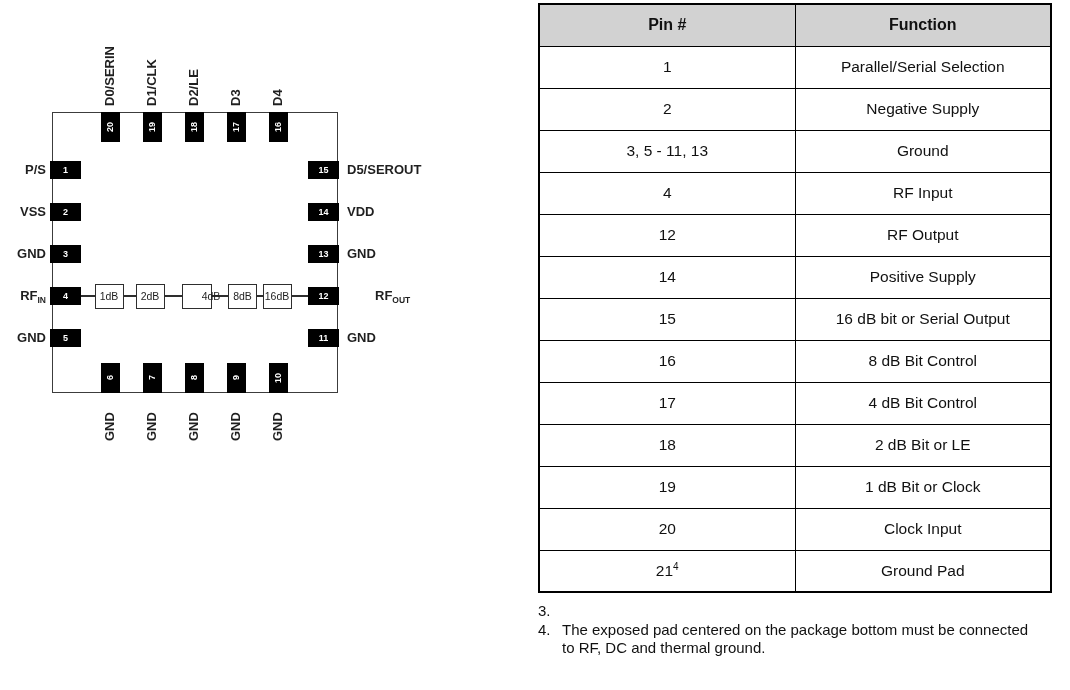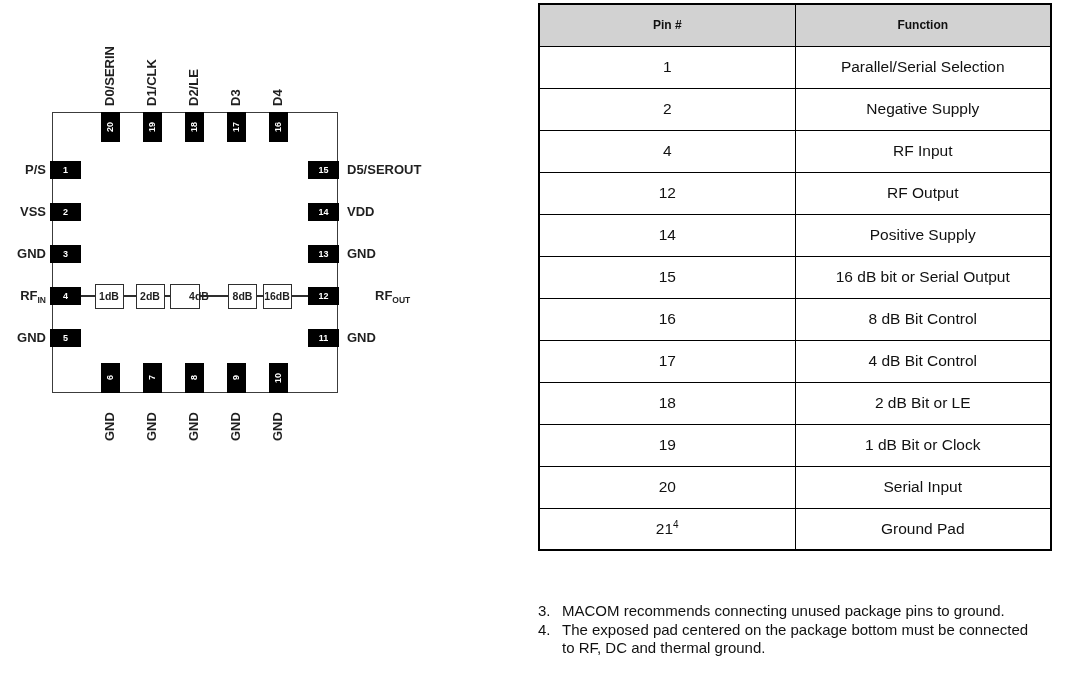--- a/index.html
+++ b/index.html
@@ -30,33 +30,33 @@
     line-height:19px;white-space:nowrap;
   }
   .hlabel sub{font-size:8.5px;vertical-align:-3px;font-weight:600;}
   .lab-left{left:0;width:46px;text-align:right;}
   .lab-right{left:347px;text-align:right;}
   #atten-line{position:absolute;left:81px;top:295px;width:227px;height:1.5px;background:#2e2e2e;z-index:1;}
   .atten-box{
     position:absolute;width:29px;height:25px;box-sizing:border-box;
     border:1.5px solid #2e2e2e;background:#fff;z-index:2;
     display:flex;align-items:center;justify-content:center;
-    font-size:10.5px;font-weight:700;color:#1f1f1f;
+    font-size:10.5px;font-weight:400;color:#1f1f1f;
   }
   #pin-table{
     position:absolute;left:538px;top:3px;width:514px;
     border-collapse:collapse;table-layout:fixed;
     border:2px solid #000;
   }
   #pin-table th,#pin-table td{
     border:1.5px solid #000;text-align:center;vertical-align:middle;
     height:42px;padding:0 4px;box-sizing:border-box;
     font-size:15.5px;color:#111;
   }
-  #pin-table th{font-weight:bold;font-size:12px;}
+  #pin-table th{font-weight:bold;font-size:16px;}
   #pin-table td sup{font-size:10px;}
   #notes{position:absolute;left:538px;top:602px;width:512px;}
   .note{display:flex;font-size:15px;line-height:18.5px;color:#111;}
   .note-num{width:24px;flex:0 0 24px;}
   .note-text{max-width:468px;}
 </style>
 </head>
 <body>
 
 <div id="pinout">
@@ -138,21 +138,21 @@
     <div class="pin hpin" style="left: 308px; top: 287px; background: rgb(0, 0, 0);">
       <span>12</span>
     </div>
     <div class="hlabel lab-right" style="top: 286px; margin-left: 28px;"><span>RF</span><sub>OUT</sub></div>
     <div class="pin hpin" style="left: 308px; top: 329px; background: rgb(0, 0, 0);">
       <span>11</span>
     </div>
     <div class="hlabel lab-right" style="top: 328px;"><span>GND</span></div>
     <div class="atten-box" style="left: 94.5px; top: 283.5px;">1dB</div>
     <div class="atten-box" style="left: 135.5px; top: 283.5px;">2dB</div>
-    <div class="atten-box" style="left: 170px; top: 283.5px; padding-left: 28px;">4dB</div>
+    <div class="atten-box" style="left: 182px; top: 283.5px; padding-left: 28px;">4dB</div>
     <div class="atten-box" style="left: 228px; top: 283.5px;">8dB</div>
     <div class="atten-box" style="left: 262.5px; top: 283.5px;">16dB</div>
   </div>
 
 <table id="pin-table">
   <thead>
     <tr style="background: rgb(210, 210, 210);">
       <th style="width:256px">Pin #</th>
       <th>Function</th>
     </tr>
@@ -160,20 +160,24 @@
   <tbody id="table-body">
       <tr>
         <td><span>1</span></td>
         <td>Parallel/Serial Selection</td>
       </tr>
       <tr>
         <td><span>2</span></td>
         <td>Negative Supply</td>
       </tr>
       <tr>
+        <td><span>3, 5 - 11, 13</span></td>
+        <td>Ground</td>
+      </tr>
+      <tr>
         <td><span>4</span></td>
         <td>RF Input</td>
       </tr>
       <tr>
         <td><span>12</span></td>
         <td>RF Output</td>
       </tr>
       <tr>
         <td><span>14</span></td>
         <td>Positive Supply</td>
@@ -193,31 +197,30 @@
       <tr>
         <td><span>18</span></td>
         <td>2 dB Bit or LE</td>
       </tr>
       <tr>
         <td><span>19</span></td>
         <td>1 dB Bit or Clock</td>
       </tr>
       <tr>
         <td><span>20</span></td>
-        <td>Serial Input</td>
+        <td>Clock Input</td>
       </tr>
       <tr>
         <td><span>21</span><sup>4</sup></td>
         <td>Ground Pad</td>
       </tr>
     </tbody>
 </table>
 
 <div id="notes">
     <div class="note">
       <div class="note-num">3.</div>
-      <div class="note-text">MACOM recommends connecting unused package pins to ground.</div>
     </div>
     <div class="note">
       <div class="note-num">4.</div>
       <div class="note-text">The exposed pad centered on the package bottom must be connected to RF, DC and thermal ground.</div>
     </div>
   </div>
 
 </body></html>

